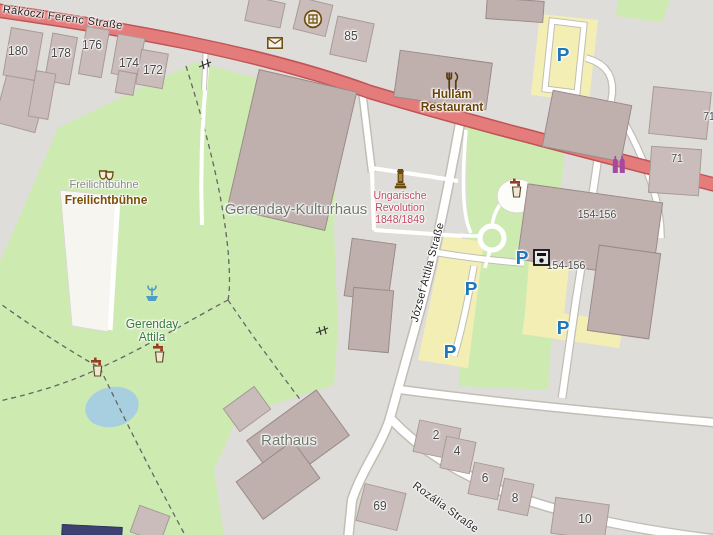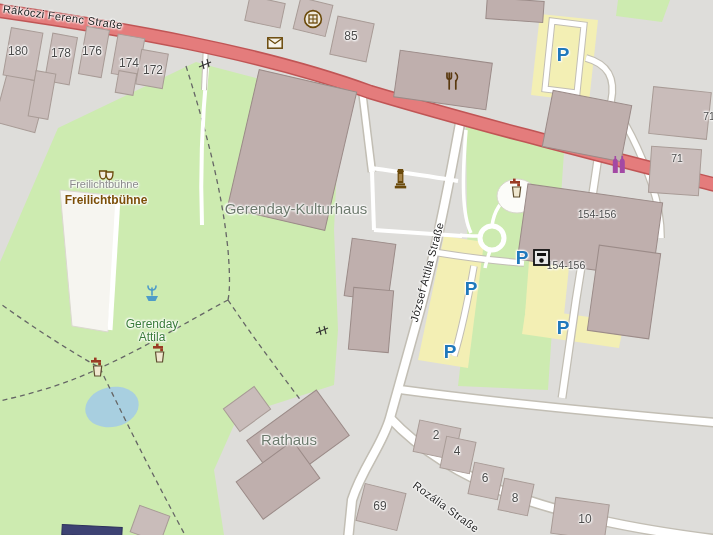--- a/index.html
+++ b/index.html
@@ -160,44 +160,49 @@
         <path d="M324 326 L326 334"></path>
   </g>
 </svg>
 
 <span class="lbl street ov" style="left:63px;top:17px;transform:translate(-50%,-50%) rotate(8deg);">Rákóczi Ferenc Straße</span>
 
 <span class="lbl street ov" style="left:427px;top:272px;transform:translate(-50%,-50%) rotate(-75deg);">József Attila  Straße</span>
 
 <span class="lbl street ov" style="left:446px;top:507px;transform:translate(-50%,-50%) rotate(36deg);">Rozália Straße</span>
 
+<span class="lbl poi-brown-bold ov" style="left:452px;top:101px;">Hullám
+Restaurant</span>
 
 <span class="lbl poi-gray ov" style="left:104px;top:184px;">Freilichtbühne</span>
 
 <span class="lbl poi-brown-bold2 ov" style="left:106px;top:201px;">Freilichtbühne</span>
 
 <span class="lbl poi-graygreen ov" style="left:296px;top:209px;">Gerenday-Kulturhaus</span>
 
+<span class="lbl poi-pink ov" style="left:400px;top:208px;">Ungarische
+Revolution
+1848/1849</span>
 
 <span class="lbl poi-green ov" style="left:152px;top:331px;">Gerenday
 Attila</span>
 
 <span class="lbl poi-graygreen ov" style="left:289px;top:440px;">Rathaus</span>
 
 <span class="lbl bnum ov" style="left:597px;top:215px;">154-156</span>
 
 <span class="lbl bnum ov" style="left:566px;top:266px;">154-156</span>
 
 <span class="lbl bnum ov" style="left:714px;top:117px;">71/A</span>
 
 <span class="lbl bnum ov" style="left:677px;top:159px;">71</span>
 
 <span class="lbl hn ov" style="left:18px;top:52px;">180</span>
 <span class="lbl hn ov" style="left:61px;top:54px;">178</span>
-<span class="lbl hn ov" style="left:92px;top:52px;">176</span>
+<span class="lbl hn ov" style="left:92px;top:46px;">176</span>
 <span class="lbl hn ov" style="left:129px;top:64px;">174</span>
 <span class="lbl hn ov" style="left:153px;top:71px;">172</span>
 <span class="lbl hn ov" style="left:351px;top:37px;">85</span>
 <span class="lbl hn ov" style="left:380px;top:507px;">69</span>
 <span class="lbl hn ov" style="left:436px;top:436px;">2</span>
 <span class="lbl hn ov" style="left:457px;top:452px;">4</span>
 <span class="lbl hn ov" style="left:485px;top:479px;">6</span>
 <span class="lbl hn ov" style="left:515px;top:499px;">8</span>
 <span class="lbl hn ov" style="left:577px;top:520px;margin-left:8px;">10</span>
 

